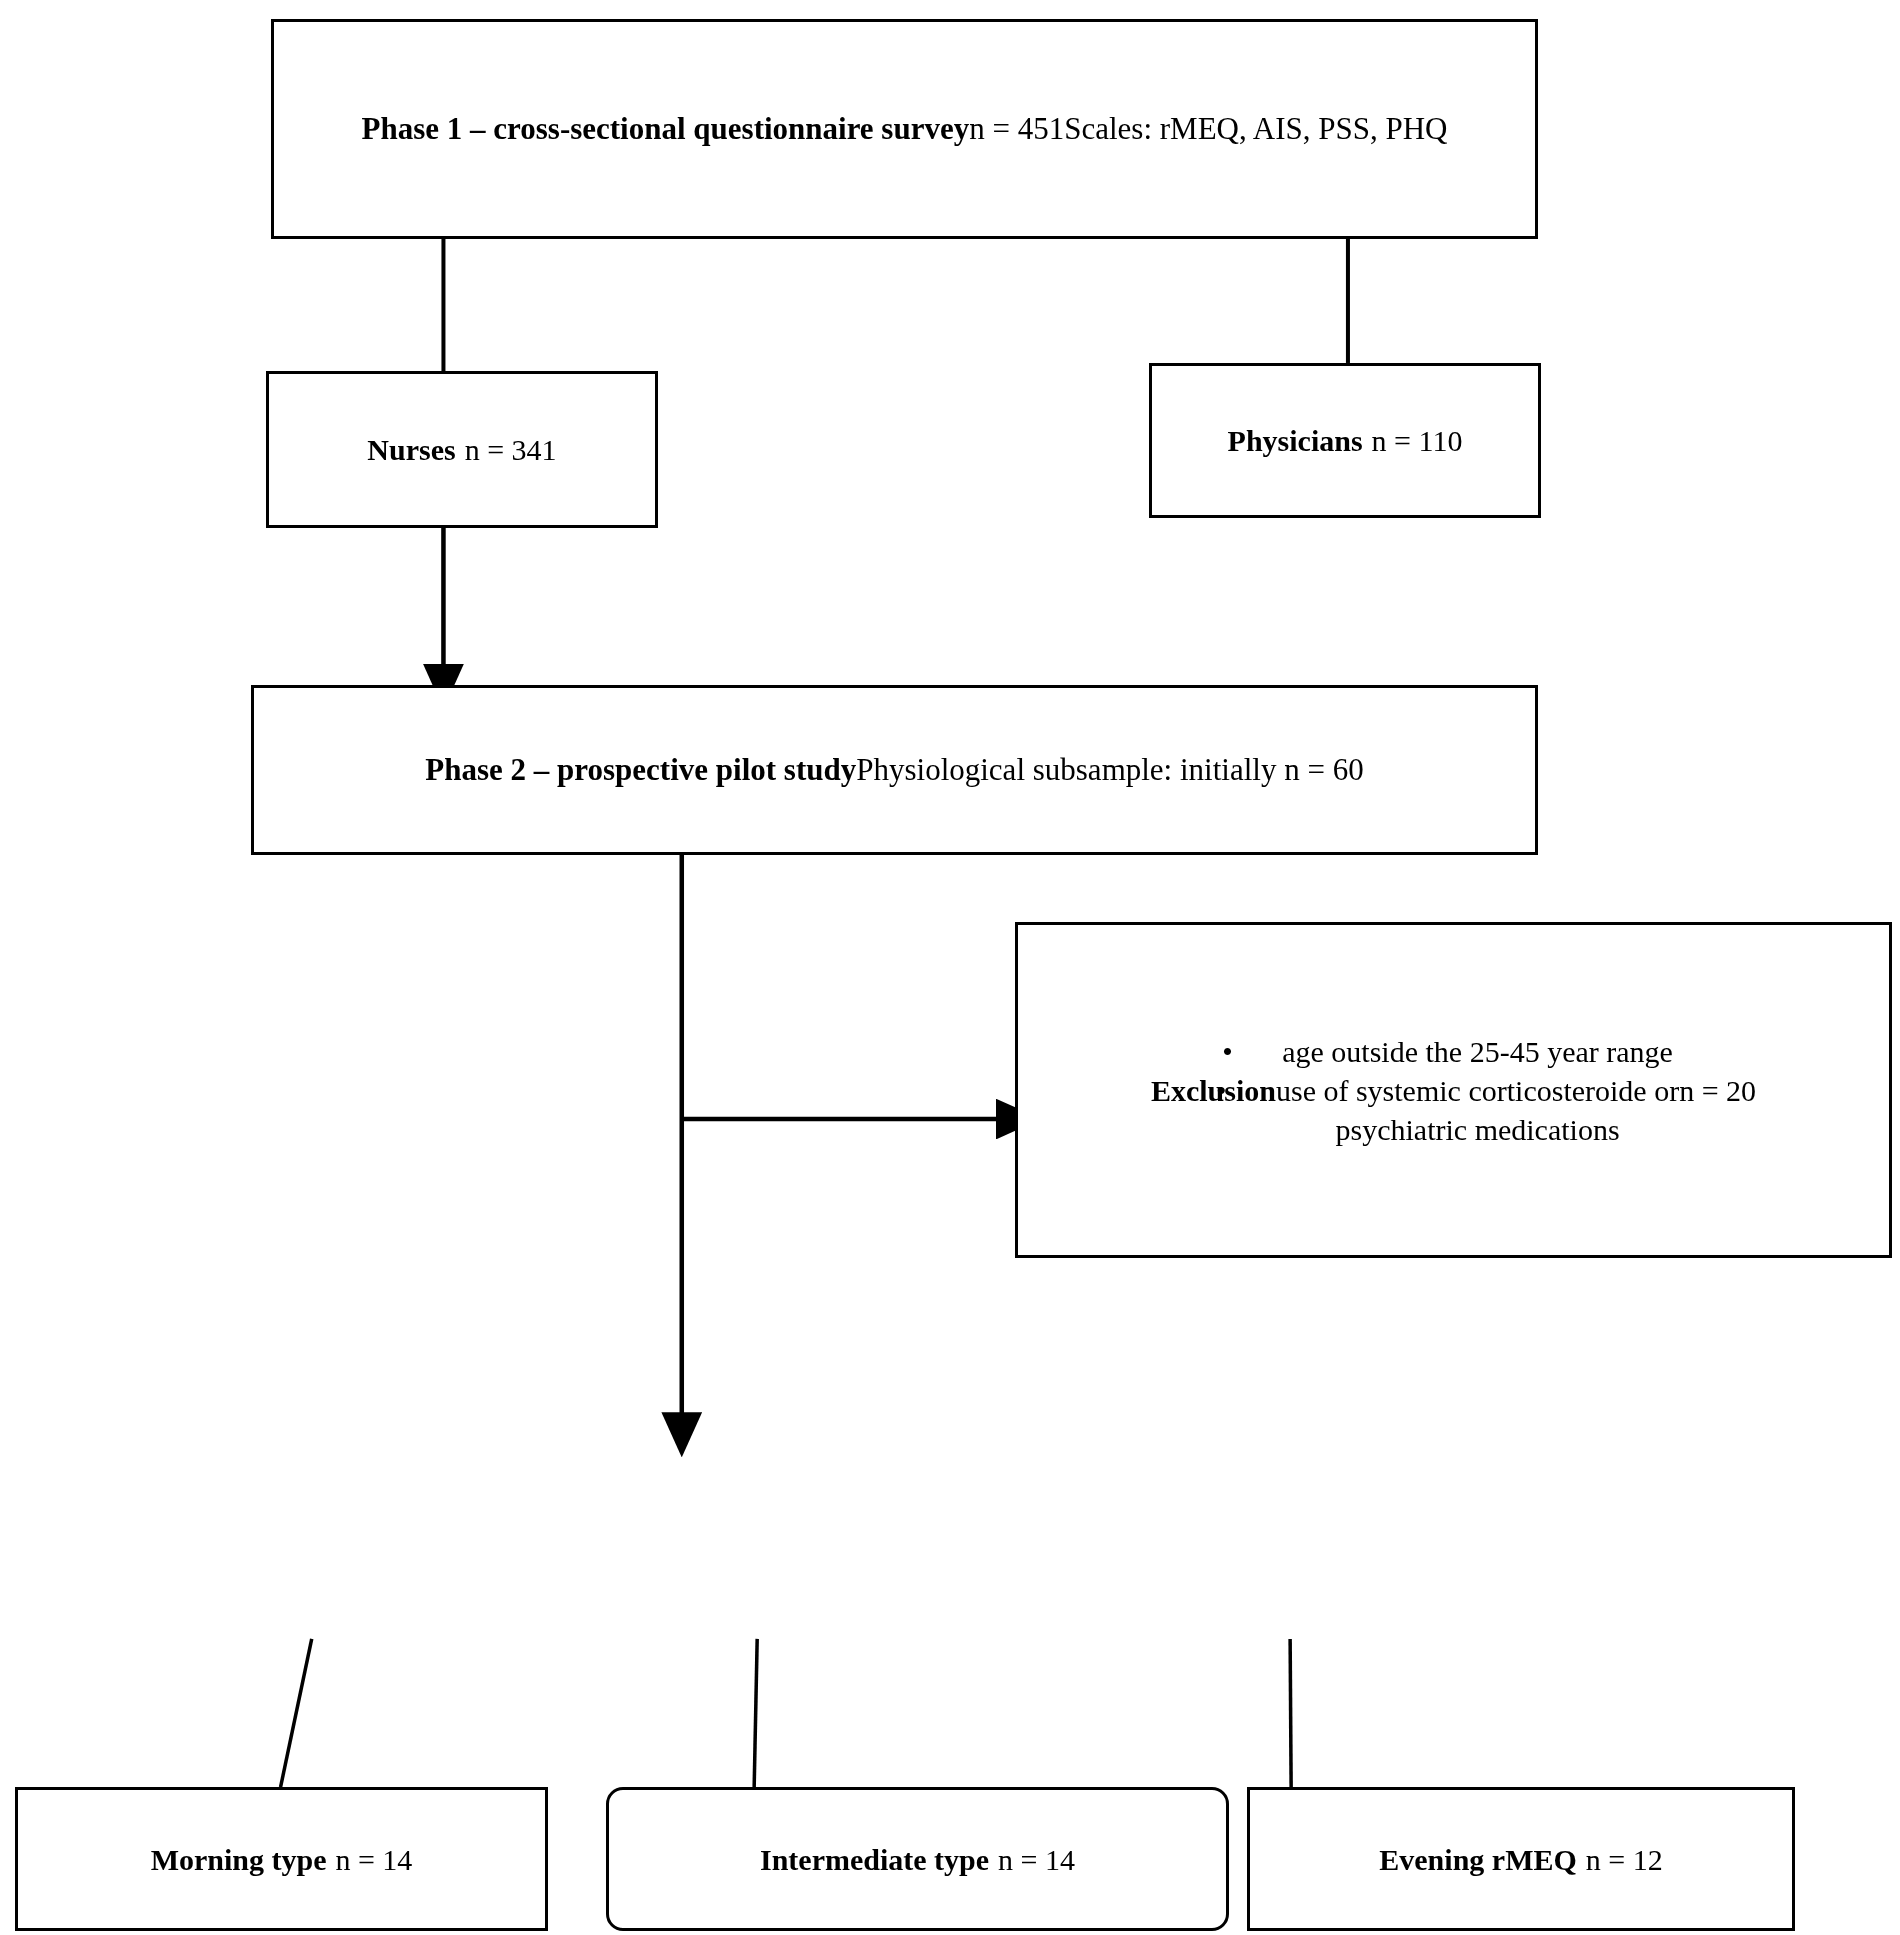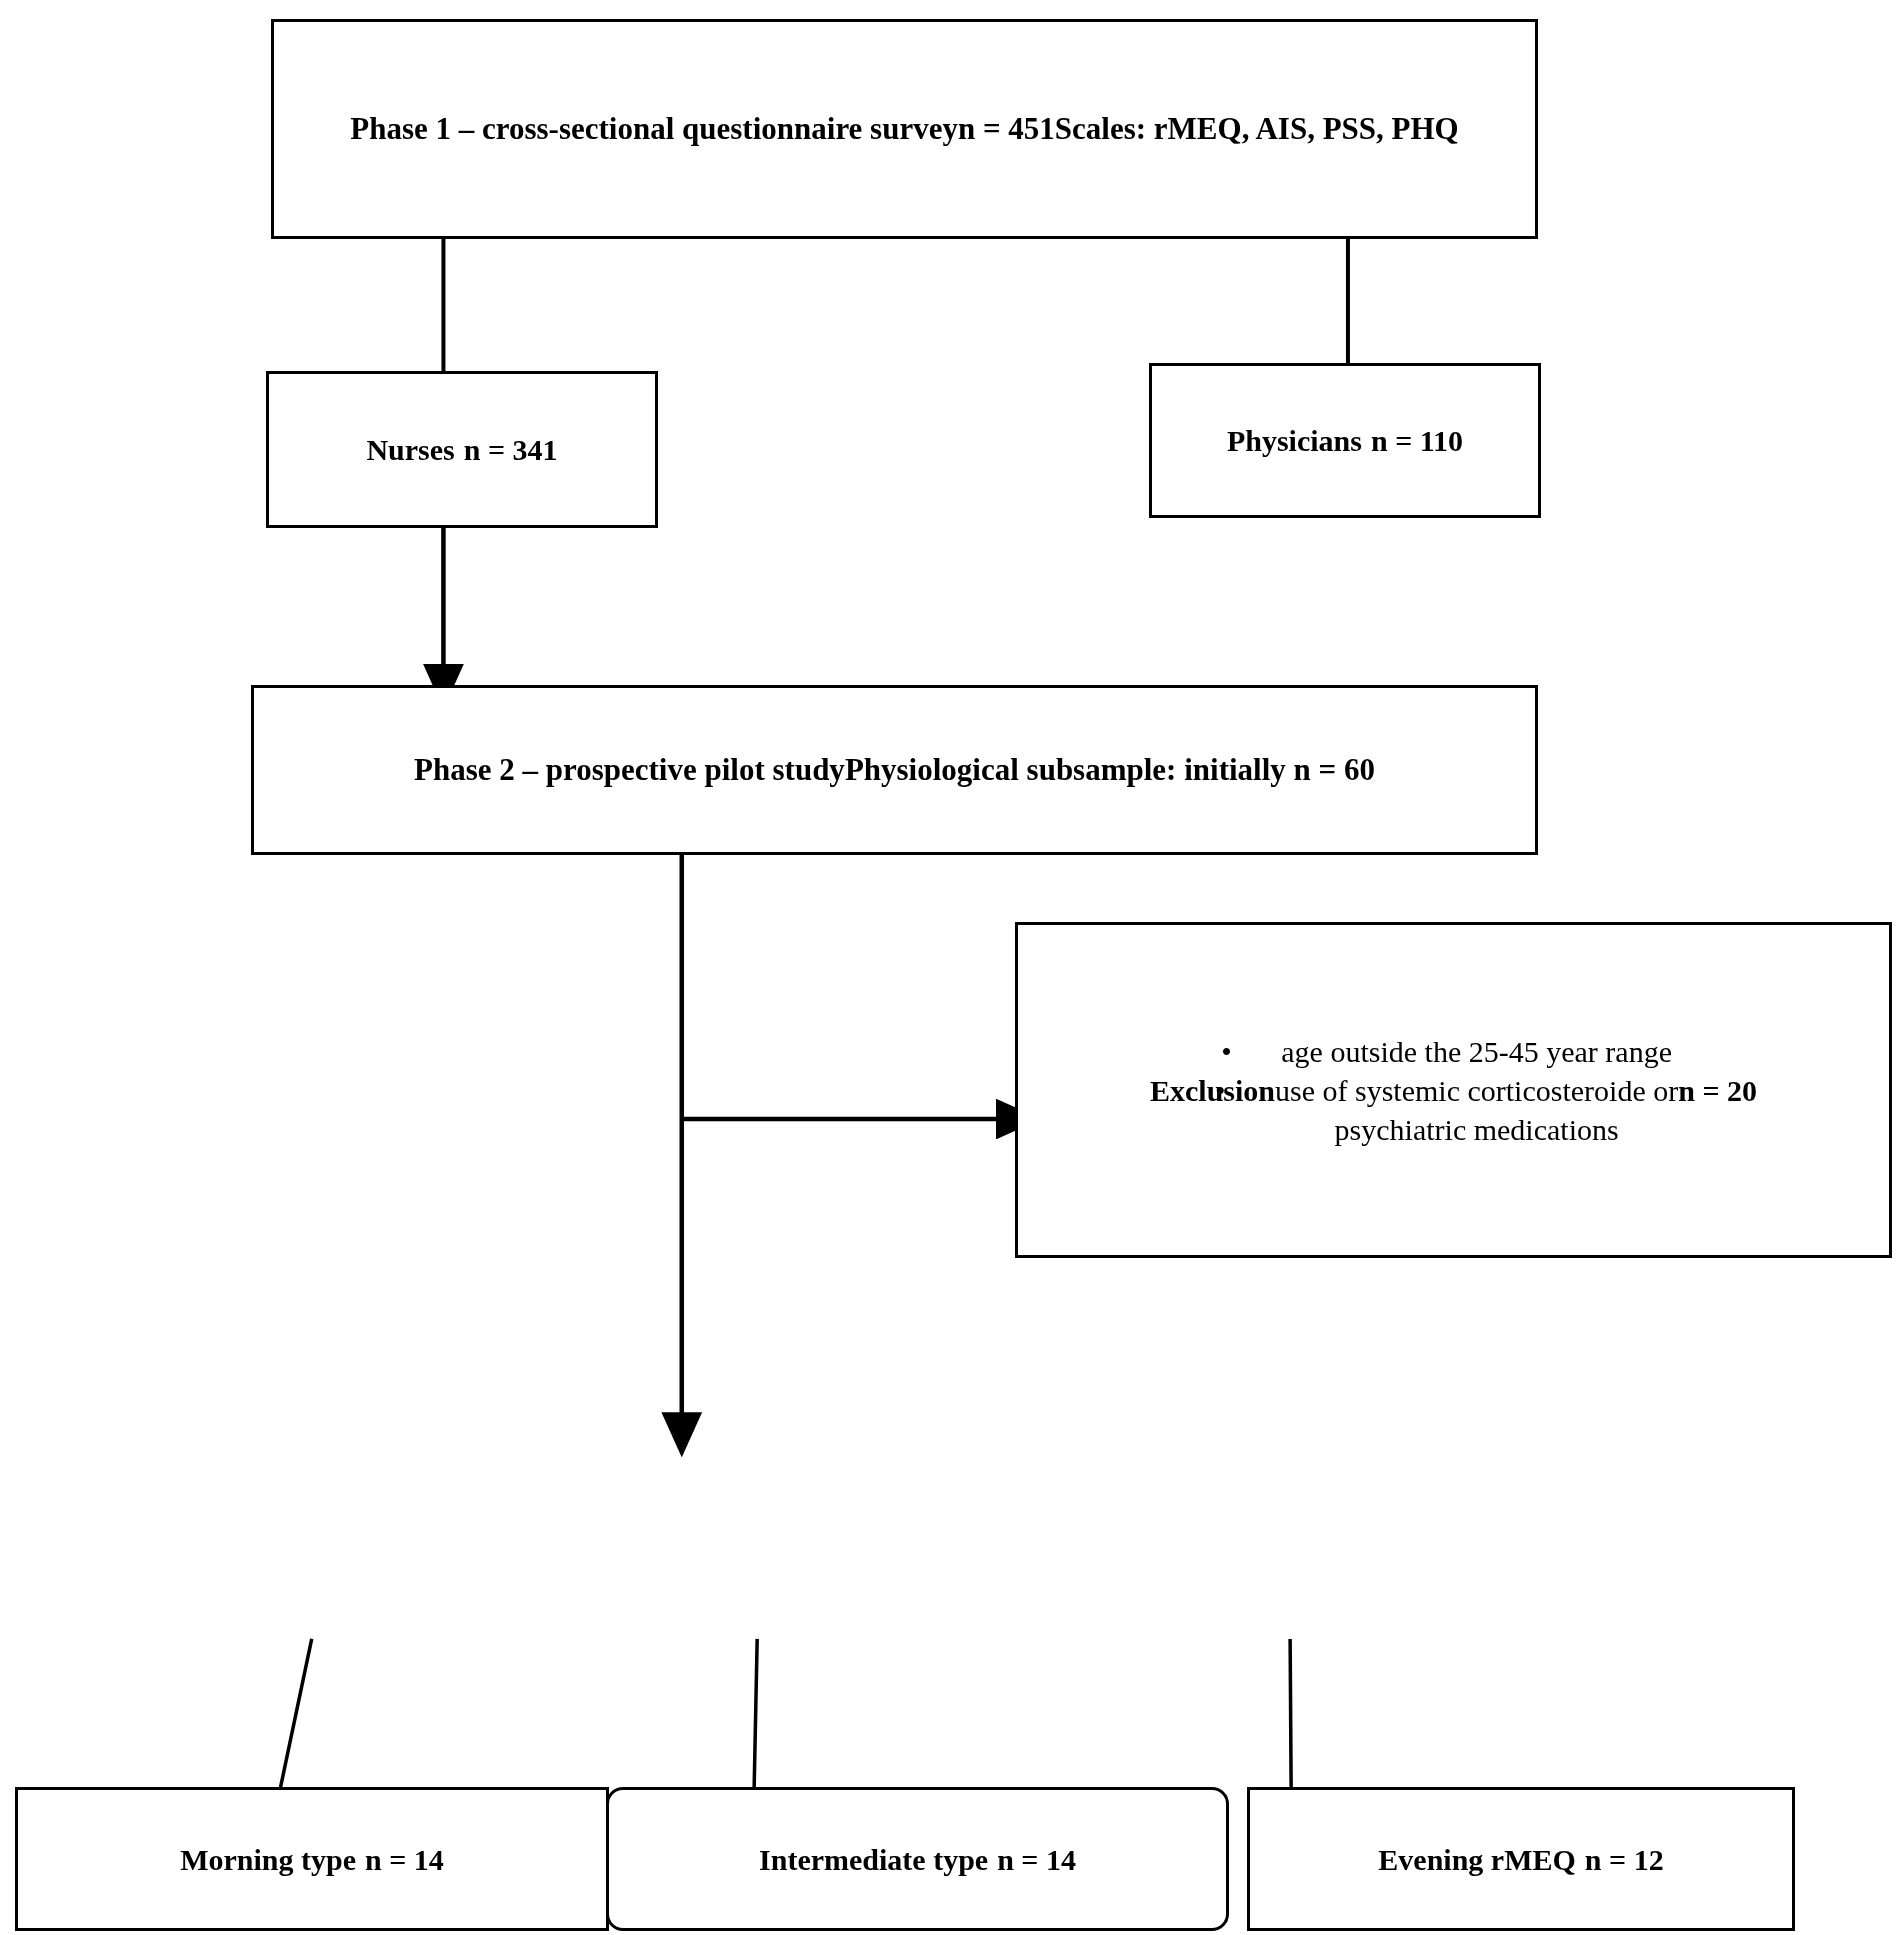--- a/index.html
+++ b/index.html
@@ -58,21 +58,21 @@
   }
   .bullets li .bul {
     position: absolute;
     left: -60px;
     top: 0;
   }
   .bul-row {
     position: relative;
     display: inline-block;
   }
-  .line { white-space: nowrap; font-weight: bold; }
+  .line { white-space: nowrap; }
 </style>
 </head>
 <body>
 
 <div id="canvas">
 
   <svg class="connectors" viewBox="0 0 3781 3851" preserveAspectRatio="none">
     <defs>
       <marker id="arrowhead" markerWidth="10" markerHeight="9" refX="1" refY="4.5" orient="auto" markerUnits="strokeWidth">
         <path d="M0,0 L10,4.5 L0,9 z" fill="#000000"></path>
@@ -131,21 +131,21 @@
         </span>
       </li>
       <li>
         <span>psychiatric medications</span>
       </li>
     </ul>
     <div class="line">n = 20</div>
   </div>
 
 
-  <div class="node fs-mid" style="left:15px; top:1787px; width:594px; height:144px;">
+  <div class="node fs-mid" style="left:15px; top:1787px; width:533px; height:144px;">
     <div class="ttl line">Morning type</div>
     <div class="line">n = 14</div>
   </div>
 
   <div class="node fs-mid" style="left:606px; top:1787px; width:623px; height:144px;border-radius:17px;">
     <div class="ttl line">Intermediate type</div>
     <div class="line">n = 14</div>
   </div>
 
   <div class="node fs-mid" style="left:1247px; top:1787px; width:548px; height:144px;">

